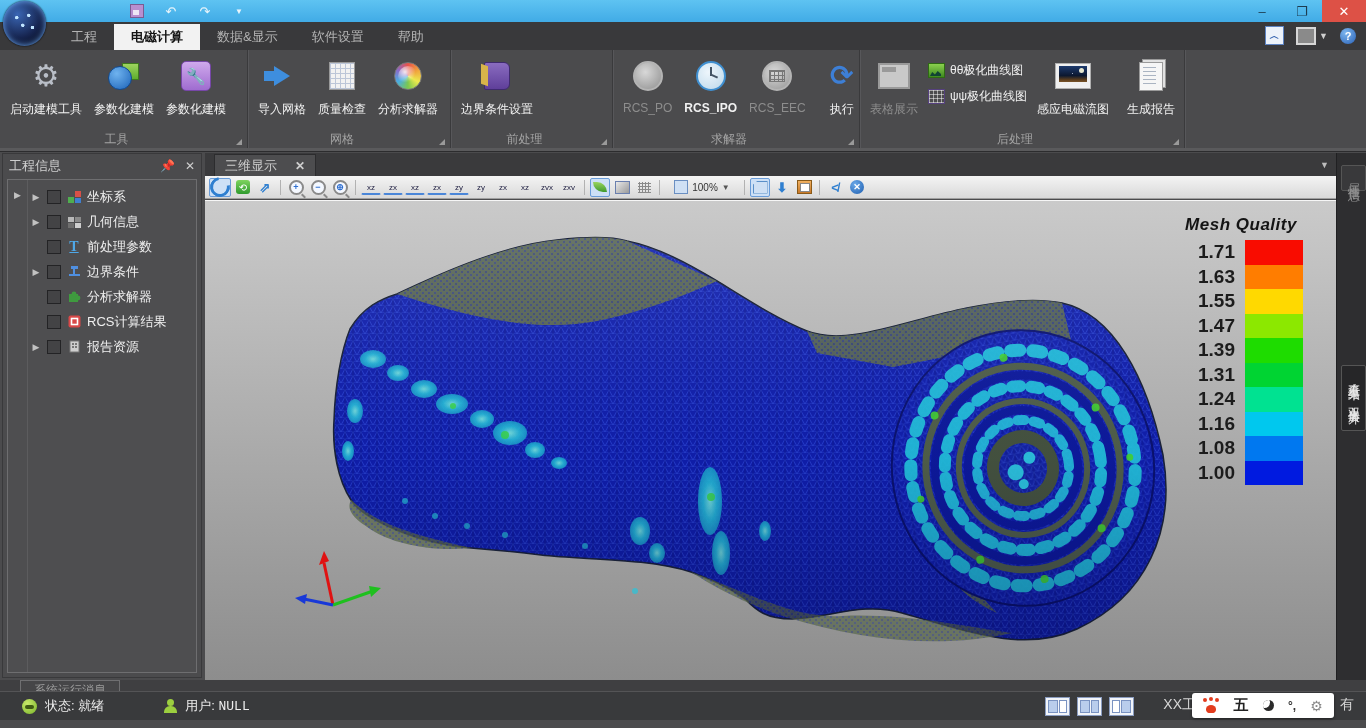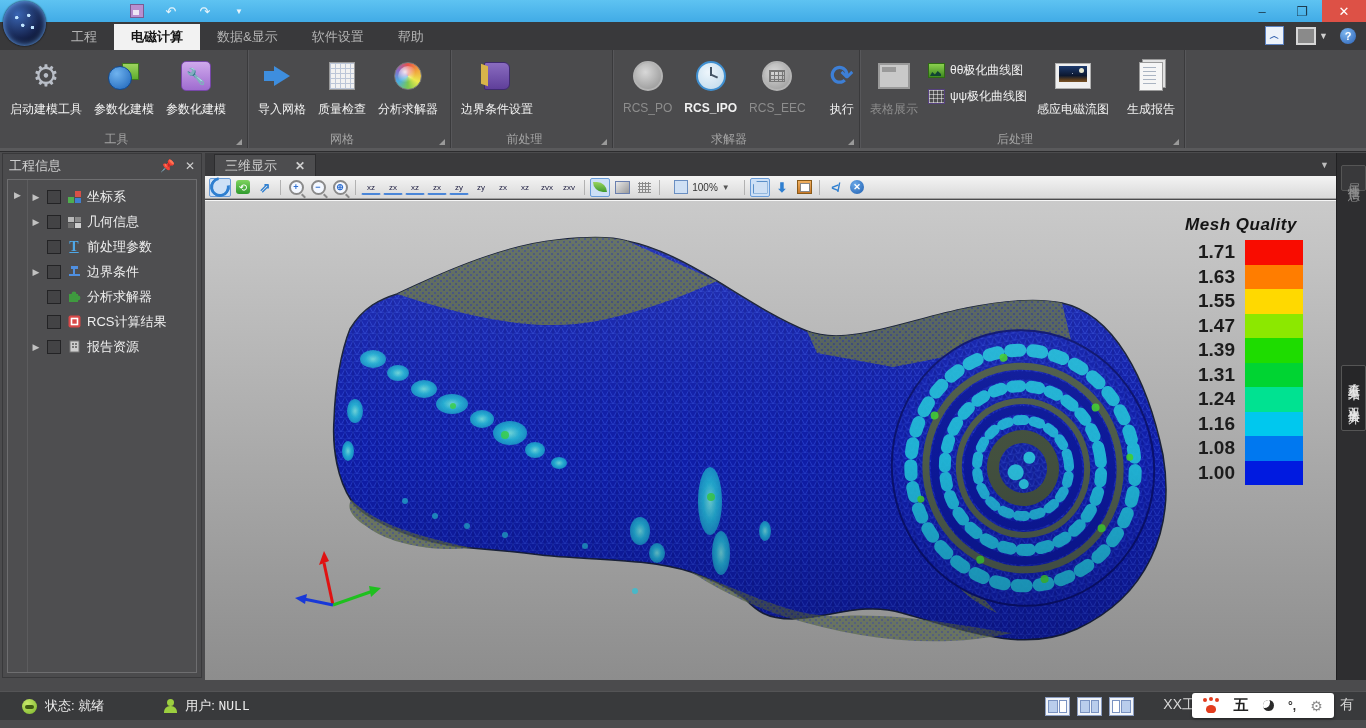--- a/index.html
+++ b/index.html
@@ -689,20 +689,23 @@
           <span class="sw" style="background-color: rgb(0, 26, 224);"></span>
         </div>
     </div>
   </div>
 
   <div class="rside">
     <div class="vtag props">属性信息</div>
     <div class="vtag results">查看结果(双击展开)</div>
   </div>
 
+  <div class="msgstrip">
+    <div class="msgtab">系统运行消息</div>
+  </div>
 
   <div class="statusbar">
     <span class="stico"></span>
     <span>状态:</span>&nbsp;
     <span>就绪</span>
     <span class="usrico"></span>
     <span>用户:</span>&nbsp;
     <span style="font-family:'Liberation Mono',monospace;font-size:13px">NULL</span>
 
     <div class="laybtns">

